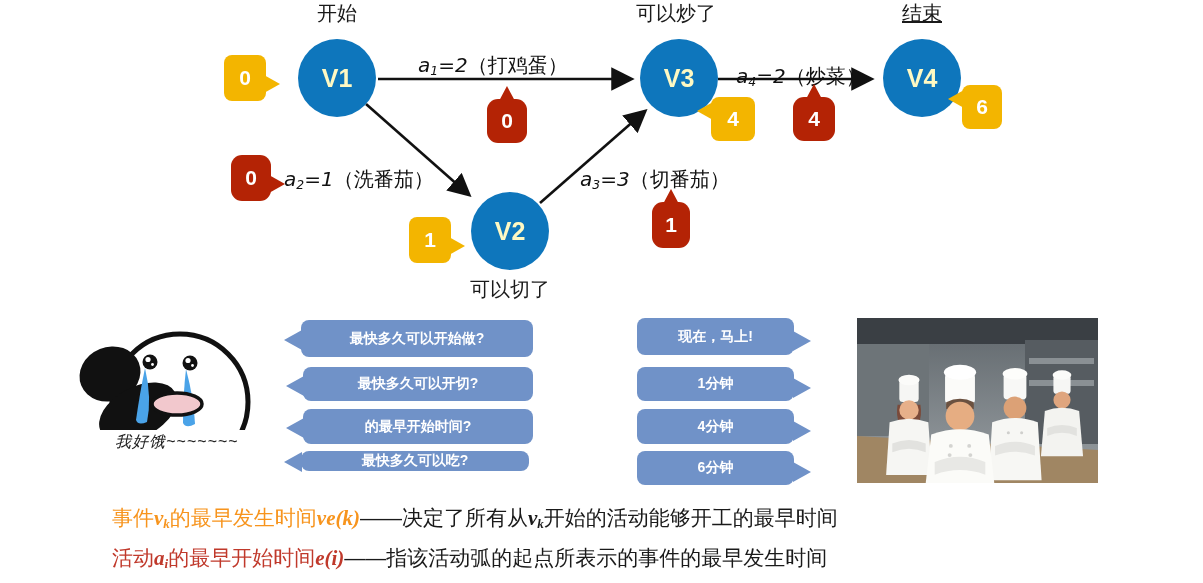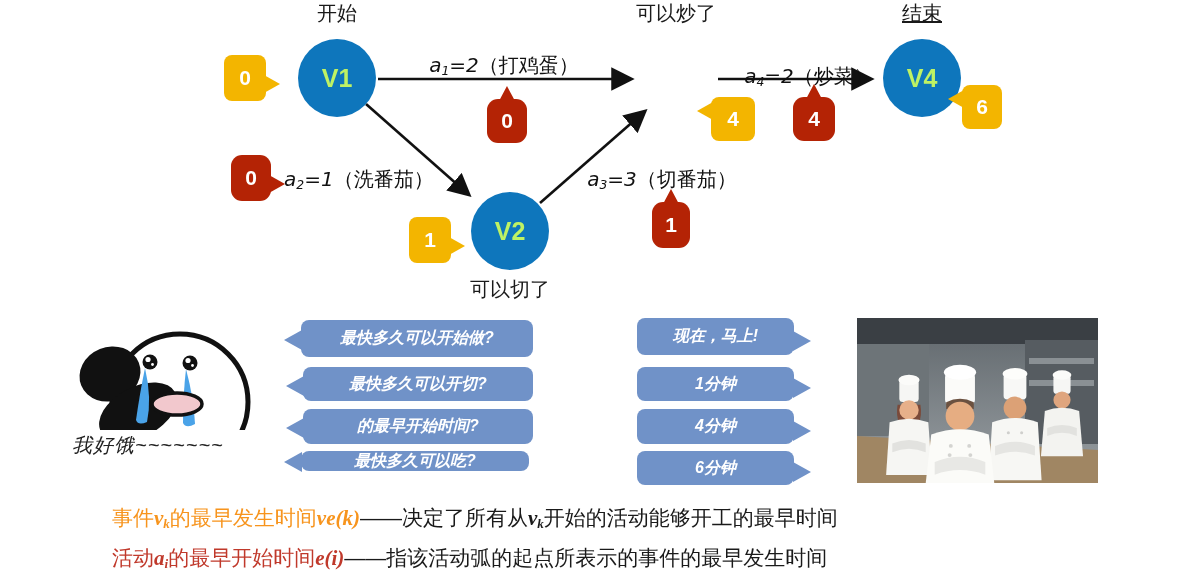--- a/index.html
+++ b/index.html
@@ -3,48 +3,48 @@
 <meta charset="utf-8">
 <style>
   html,body{margin:0;padding:0;background:#fff;}
   .canvas{position:relative;width:1203px;height:583px;background:#fff;overflow:hidden;
           font-family:"Liberation Sans","DejaVu Sans",sans-serif;color:#1a1a1a;}
   .abs{position:absolute;}
   
   .edge-layer{position:absolute;left:0;top:0;width:1203px;height:583px;}
   .edge-layer line{stroke:#111;stroke-width:2.6px;}
   .node{position:absolute;width:78px;height:78px;border-radius:50%;background:var(--node);
-        color:#bef264;font-weight:700;font-size:25px;display:flex;align-items:center;justify-content:center;}
+        color:#fef9c3;font-weight:700;font-size:25px;display:flex;align-items:center;justify-content:center;}
   .node-caption{position:absolute;font-size:20px;color:#1a1a1a;text-align:center;}
   .edge-label{position:absolute;font-size:20px;white-space:nowrap;color:#111;}
-  .edge-label.center{text-align:center;}
+  .edge-label.center{text-align:left;}
   
   .badge{position:absolute;color:#fff;font-weight:700;font-size:21px;
          display:flex;align-items:center;justify-content:center;}
   .badge.yellow{background:var(--yellow);border-radius:8px;}
   .badge.red{background:var(--red);border-radius:11px;}
   .badge.tail-right::after{content:"";position:absolute;right:-14px;top:62%;transform:translateY(-50%);
          border:9px solid transparent;border-right:0;}
   .badge.yellow.tail-right::after{border-left:16px solid var(--yellow);}
   .badge.red.tail-right::after{border-left:16px solid var(--red);}
   .badge.tail-left::before{content:"";position:absolute;left:-14px;top:32%;transform:translateY(-50%);
          border:9px solid transparent;border-left:0;}
   .badge.yellow.tail-left::before{border-right:16px solid var(--yellow);}
   .badge.tail-top::before{content:"";position:absolute;top:-13px;left:50%;transform:translateX(-50%);
          border:8px solid transparent;border-top:0;}
   .badge.red.tail-top::before{border-bottom:15px solid var(--red);}
   
   .bubble{position:absolute;background:var(--bubble);border-radius:8px;color:#fff;font-weight:700;
-          font-size:16px;display:flex;align-items:center;justify-content:center;white-space:nowrap;font-style:italic;}
+          font-size:14px;display:flex;align-items:center;justify-content:center;white-space:nowrap;}
   .bubble.tl::before{content:"";position:absolute;left:-17px;top:55%;transform:translateY(-50%);
           border:10px solid transparent;border-left:0;border-right:18px solid var(--bubble);}
   .bubble.tr::after{content:"";position:absolute;right:-17px;top:62%;transform:translateY(-50%);
           border:10px solid transparent;border-right:0;border-left:18px solid var(--bubble);}
   
-  .meme-caption{position:absolute;font-style:italic;font-size:20px;color:#222;letter-spacing:1px;}
+  .meme-caption{position:absolute;font-style:italic;font-size:16px;color:#222;letter-spacing:1px;margin-left:43px;}
   
   .defline{position:absolute;left:112px;white-space:nowrap;font-size:21px;line-height:30px;}
   .seg.cnb{font-family:"Liberation Sans","DejaVu Sans",sans-serif;font-weight:400;}
   .seg.cn{font-family:"Liberation Sans","DejaVu Sans",sans-serif;font-weight:400;}
   .seg.mi{font-family:"DejaVu Sans",sans-serif;font-style:italic;font-weight:400;}
   .seg.misub{font-family:"DejaVu Sans",sans-serif;font-style:italic;font-weight:400;
              font-size:0.62em;vertical-align:-0.22em;}
   .seg.ms{font-family:"Liberation Serif","DejaVu Serif",serif;font-style:italic;font-weight:700;}
   .seg.mssub{font-family:"Liberation Serif","DejaVu Serif",serif;font-style:italic;font-weight:700;
              font-size:0.62em;vertical-align:-0.25em;}
@@ -61,20 +61,21 @@
       </marker>
     </defs>
     <line x1="378" y1="79" x2="630" y2="79" marker-end="url(#ah)"></line>
     <line x1="718" y1="79" x2="870" y2="79" marker-end="url(#ah)"></line>
     <line x1="366" y1="104" x2="468" y2="194" marker-end="url(#ah)"></line>
     <line x1="540" y1="203" x2="644" y2="112" marker-end="url(#ah)"></line>
   </svg>
 
   <div class="node" style="left:298px;top:39px;">V1</div>
   <div class="node" style="left:471px;top:192px;">V2</div>
+  <div class="node" style="left:640px;top:39px;">V3</div>
   <div class="node" style="left:883px;top:39px;">V4</div>
 
   <div class="node-caption" style="left:298px;top:0px;width:78px;font-family:Liberation Serif, serif;">开始</div>
   <div class="node-caption" style="left:450px;top:276px;width:120px;">可以切了</div>
   <div class="node-caption" style="left:616px;top:0px;width:120px;">可以炒了</div>
   <div class="node-caption" style="left:862px;top:0px;width:120px;text-decoration:underline;">结束</div>
 
   <div class="edge-label center" style="left:418px;top:52px;width:172px;"><span class="seg mi">a</span><span class="seg misub">1</span><span class="seg mi">=2</span><span class="seg cn">（打鸡蛋）</span></div>
   <div class="edge-label" style="left:284px;top:166px;"><span class="seg mi">a</span><span class="seg misub">2</span><span class="seg mi">=1</span><span class="seg cn">（洗番茄）</span></div>
   <div class="edge-label center" style="left:580px;top:166px;width:164px;"><span class="seg mi">a</span><span class="seg misub">3</span><span class="seg mi">=3</span><span class="seg cn">（切番茄）</span></div>

